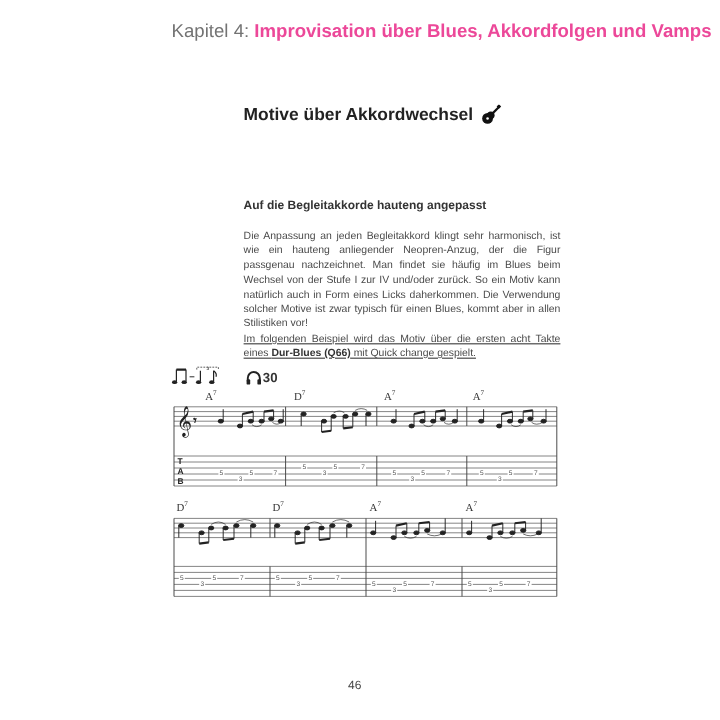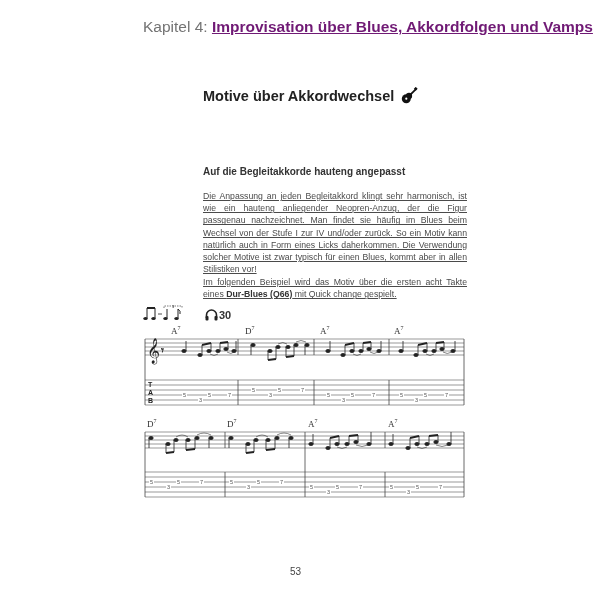--- a/index.html
+++ b/index.html
@@ -1,27 +1,27 @@
 <!DOCTYPE html>
 <html><head>
 <meta charset="utf-8">
 <style>
   html, body { margin:0; padding:0; background:#ffffff; }
   body { width:600px; height:600px; position:relative; overflow:hidden; font-family:"Liberation Sans", sans-serif; color:#333; }
   .chapter { position:absolute; left:143px; top:18px; font-size:15.5px; white-space:nowrap; }
   .chapter .prefix { color:#737373; }
-  .chapter .title { color:#701a75; font-weight:bold;text-decoration:underline; }
+  .chapter .title { color:#ec4899; font-weight:bold; }
   .section-head { position:absolute; left:203px; top:59px; font-size:14.5px; font-weight:bold; color:#222; display:flex; align-items:center; gap:6px;margin-top:28px; }
   .guitar { width:18px; height:18px; display:inline-block; }
   .body-text { position:absolute; left:203px; width:264px; font-size:8.7px; line-height:12.2px; color:#4a4a4a; text-align:justify; }
   .body-text p { margin:0; }
   .body-text .indent { text-indent:14px; }
   .p1 { top:91px; }
   .sub-head { position:absolute; left:203px; top:166px; font-size:10px; font-weight:bold; color:#333; }
-  .p2 { top:190px;text-decoration:underline; }
+  .p2 { top:190px; }
   .p3 { top:276px;text-decoration:underline; }
   .p3 b { color:#333; }
   .icons-row { position:absolute; left:143px; top:305px; display:flex; align-items:center; gap:6px; }
   .track { position:absolute; left:205px; top:309px; display:flex; align-items:center; gap:1px; font-size:11px; color:#333; font-weight:bold; }
   .system { position:absolute; left:143px; width:323px; }
   .chord { position:absolute; font-size:9px; color:#333; font-family:"Liberation Serif", serif; }
   .chord sup { font-size:6px; }
   .tabnum { position:absolute; font-size:5.5px; color:#555; background:#fff; padding:0 1px; line-height:6px; }
   .pagenum { position:absolute; left:290px; top:566px; font-size:10px; color:#444; }
 </style>
@@ -325,13 +325,13 @@
   <span class="tabnum" style="left:166px;top:66px;">5</span>
   <span class="tabnum" style="left:183px;top:71px;">3</span>
   <span class="tabnum" style="left:192px;top:66px;">5</span>
   <span class="tabnum" style="left:215px;top:66px;">7</span>
   <span class="tabnum" style="left:246px;top:66px;">5</span>
   <span class="tabnum" style="left:263px;top:71px;">3</span>
   <span class="tabnum" style="left:272px;top:66px;">5</span>
   <span class="tabnum" style="left:295px;top:66px;">7</span>
 </div>
 
-<div class="pagenum">53</div>
+<div class="pagenum">46</div>
 
 </body></html>

